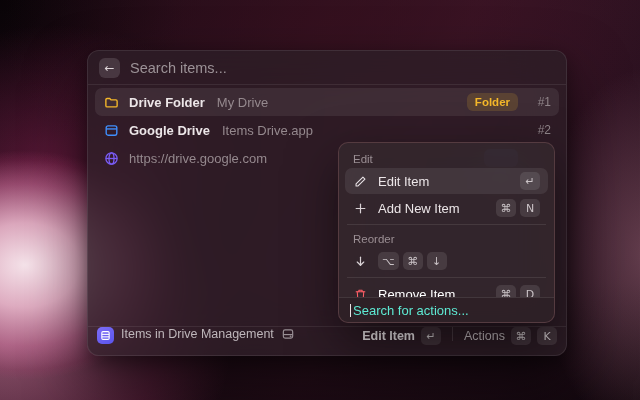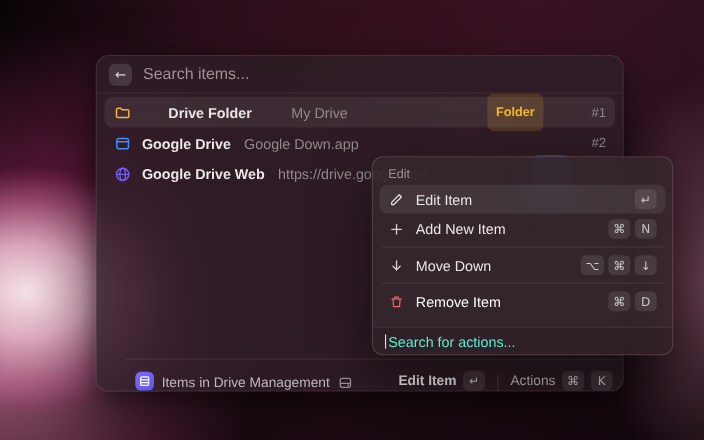--- a/index.html
+++ b/index.html
@@ -43,40 +43,40 @@
     display: grid; place-items: center;
     font-family: "DejaVu Sans", sans-serif;
   }
   .search-placeholder { font-size: 14.5px; color: #9c9297; text-align: center; }
 
   .list { flex: 1 1 auto; padding: 3px 7px; position: relative; overflow: hidden; }
   .row {
     height: 28px; display: flex; align-items: center;
     padding: 0 8px; border-radius: 7px;
   }
-  .row.selected { background: rgba(255,255,255,0.075); gap: 24px; }
+  .row.selected { background: rgba(255,255,255,0.075); }
   .row-icon { width: 16px; height: 16px; margin-right: 10px; display: grid; place-items: center; flex: 0 0 16px; }
   .row-title { font-size: 13px; font-weight: 700; color: #ece6e8; margin-right: 12px; white-space: nowrap; }
   .row-sub { font-size: 13px; color: #95898e; flex: 1 1 auto; white-space: nowrap; overflow: hidden; }
   .badge {
-    height: 34px; padding: 0 8px; border-radius: 6px;
+    height: 18px; padding: 0 8px; border-radius: 6px;
     font-size: 11.5px; font-weight: 700;
     display: inline-flex; align-items: center; flex: 0 0 auto;
   }
   .badge.folder { color: #f5b82a; background: rgba(245,184,42,0.16); }
   .badge.app    { color: #59a8ff; background: rgba(89,168,255,0.16); }
   .badge.ghost  { width: 34px; background: rgba(95,150,255,0.30); }
   .rank { width: 24px; text-align: right; font-size: 12px; color: #8f8489; margin-left: 9px; flex: 0 0 24px; }
 
   
   .status-bar {
     flex: 0 0 29px; height: 29px;
     border-top: 1px solid rgba(255,255,255,0.08);
-    display: flex; align-items: flex-end;
-    padding: 0 9px; gap: 7px; margin-left: 26px;
+    display: flex; align-items: flex-start;
+    padding: 0 9px; gap: 7px;
   }
   .ext-icon {
     width: 17px; height: 17px; border-radius: 5px;
     background: linear-gradient(145deg, #7d6df7, #5a54ec);
     display: grid; place-items: center; flex: 0 0 17px;
   }
   .source-label { font-size: 12.5px; color: #bfb7bb; }
   .spacer { flex: 1 1 auto; }
   .bar-action { display: flex; align-items: center; gap: 6px; }
   .bar-action-label { font-size: 12.5px; font-weight: 700; color: #e9e3e6; }
@@ -84,21 +84,21 @@
   .key {
     min-width: 20px; height: 18px; padding: 0 4px; border-radius: 5px;
     background: rgba(255,255,255,0.10); color: #cbc4c7;
     font-size: 11px; display: grid; place-items: center;
     font-family: "DejaVu Sans", sans-serif;
   }
   .vdiv { width: 1px; height: 14px; background: rgba(255,255,255,0.14); margin: 0 4px; }
 
   
   .popover {
-    position: absolute; left: 250px; top: 91px; width: 274px; height: 181px;
+    position: absolute; left: 250px; top: 91px; width: 217px; height: 181px;
     border-radius: 10px;
     background: rgba(53,39,45,0.84);
     backdrop-filter: blur(24px) saturate(1.2);
     border: 1px solid rgba(255,170,170,0.17);
     box-shadow: 0 20px 50px rgba(0,0,0,0.5);
     display: flex; flex-direction: column; overflow: hidden;
     z-index: 5;
   }
   .popover-list { flex: 1 1 auto; overflow: hidden; padding: 5px 6px 0; }
   .section-header {
@@ -153,33 +153,32 @@
     </div>
 
     <div class="row">
       <span class="row-icon">
         <svg width="15" height="15" viewBox="0 0 24 24" fill="none" stroke="#3f8efc" stroke-width="2.2" stroke-linejoin="round">
             <rect x="3.5" y="4.5" width="17" height="15" rx="3"></rect>
             <line x1="3.5" y1="9.5" x2="20.5" y2="9.5"></line>
           </svg>
       </span>
       <span class="row-title">Google Drive</span>
-      <span class="row-sub">Google Down.app</span>
+      <span class="row-sub">Items Drive.app</span>
       <span class="rank">#2</span>
     </div>
 
     <div class="row">
       <span class="row-icon">
         <svg width="15" height="15" viewBox="0 0 24 24" fill="none" stroke="#7a5cf5" stroke-width="2.1">
             <circle cx="12" cy="12" r="9"></circle>
             <ellipse cx="12" cy="12" rx="4" ry="9"></ellipse>
             <line x1="3" y1="12" x2="21" y2="12"></line>
           </svg>
       </span>
-      <span class="row-title">Google Drive Web</span>
       <span class="row-sub">https://drive.google.com</span>
       <span class="badge ghost"></span>
       <span class="rank"></span>
     </div>
   </div>
 
   <div class="popover">
     <div class="popover-list">
 
       <div class="section-header">Edit</div>
@@ -205,29 +204,29 @@
         </span>
         <span class="action-label">Add New Item</span>
         <span class="keys">
           <span class="key">⌘</span>
           <span class="key">N</span>
         </span>
       </div>
 
       <div class="p-divider"></div>
 
+      <div class="section-header">Reorder</div>
 
       <div class="action-row">
         <span class="action-icon">
           <svg width="13" height="13" viewBox="0 0 24 24" fill="none" stroke="#d9d2d5" stroke-width="2.2" stroke-linecap="round" stroke-linejoin="round">
               <line x1="12" y1="4" x2="12" y2="19"></line>
               <polyline points="6,13 12,19 18,13"></polyline>
             </svg>
         </span>
-        <span class="action-label">Move Down</span>
         <span class="keys">
           <span class="key">⌥</span>
           <span class="key">⌘</span>
           <span class="key">↓</span>
         </span>
       </div>
 
       <div class="p-divider"></div>
 
       <div class="action-row danger">

